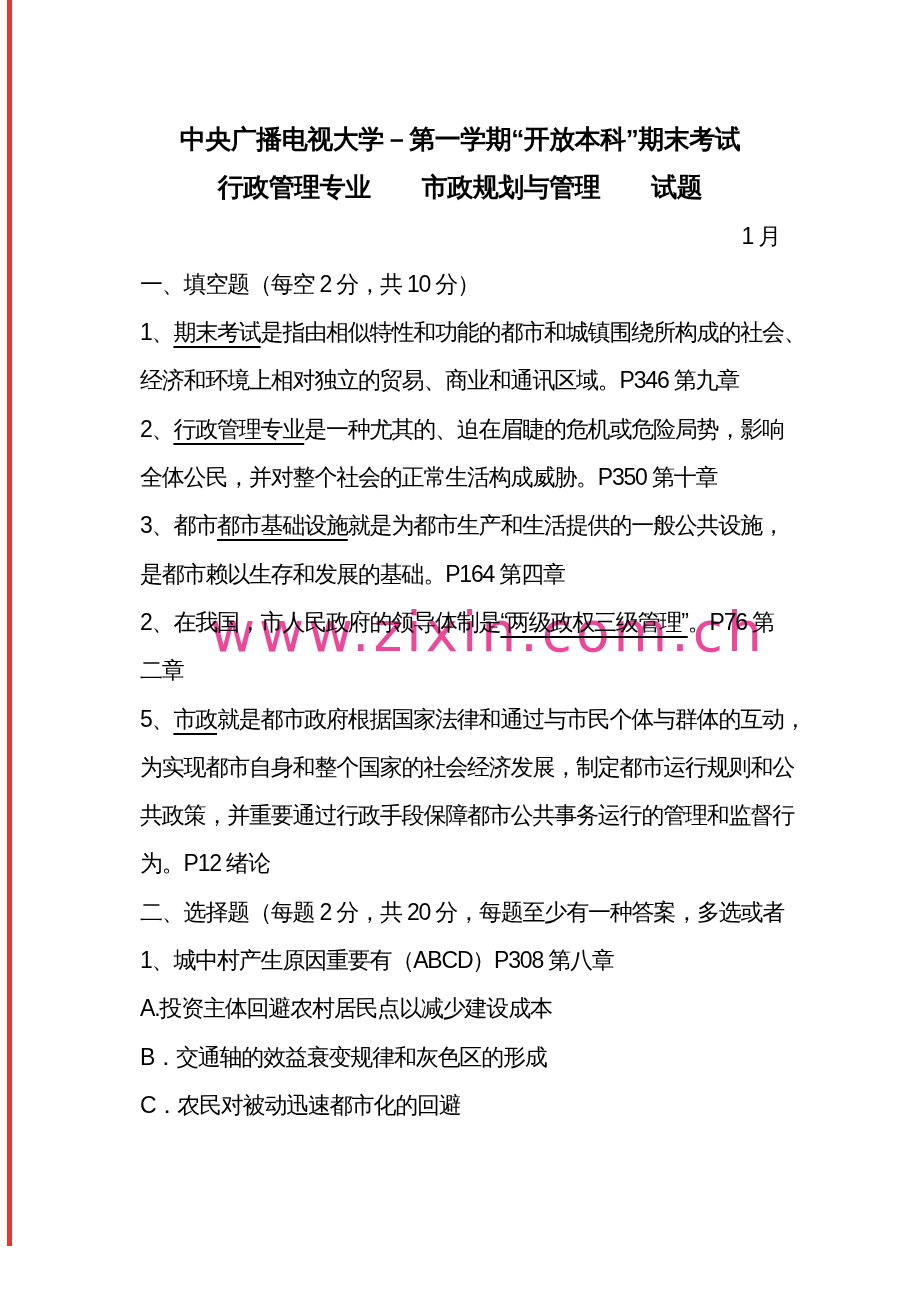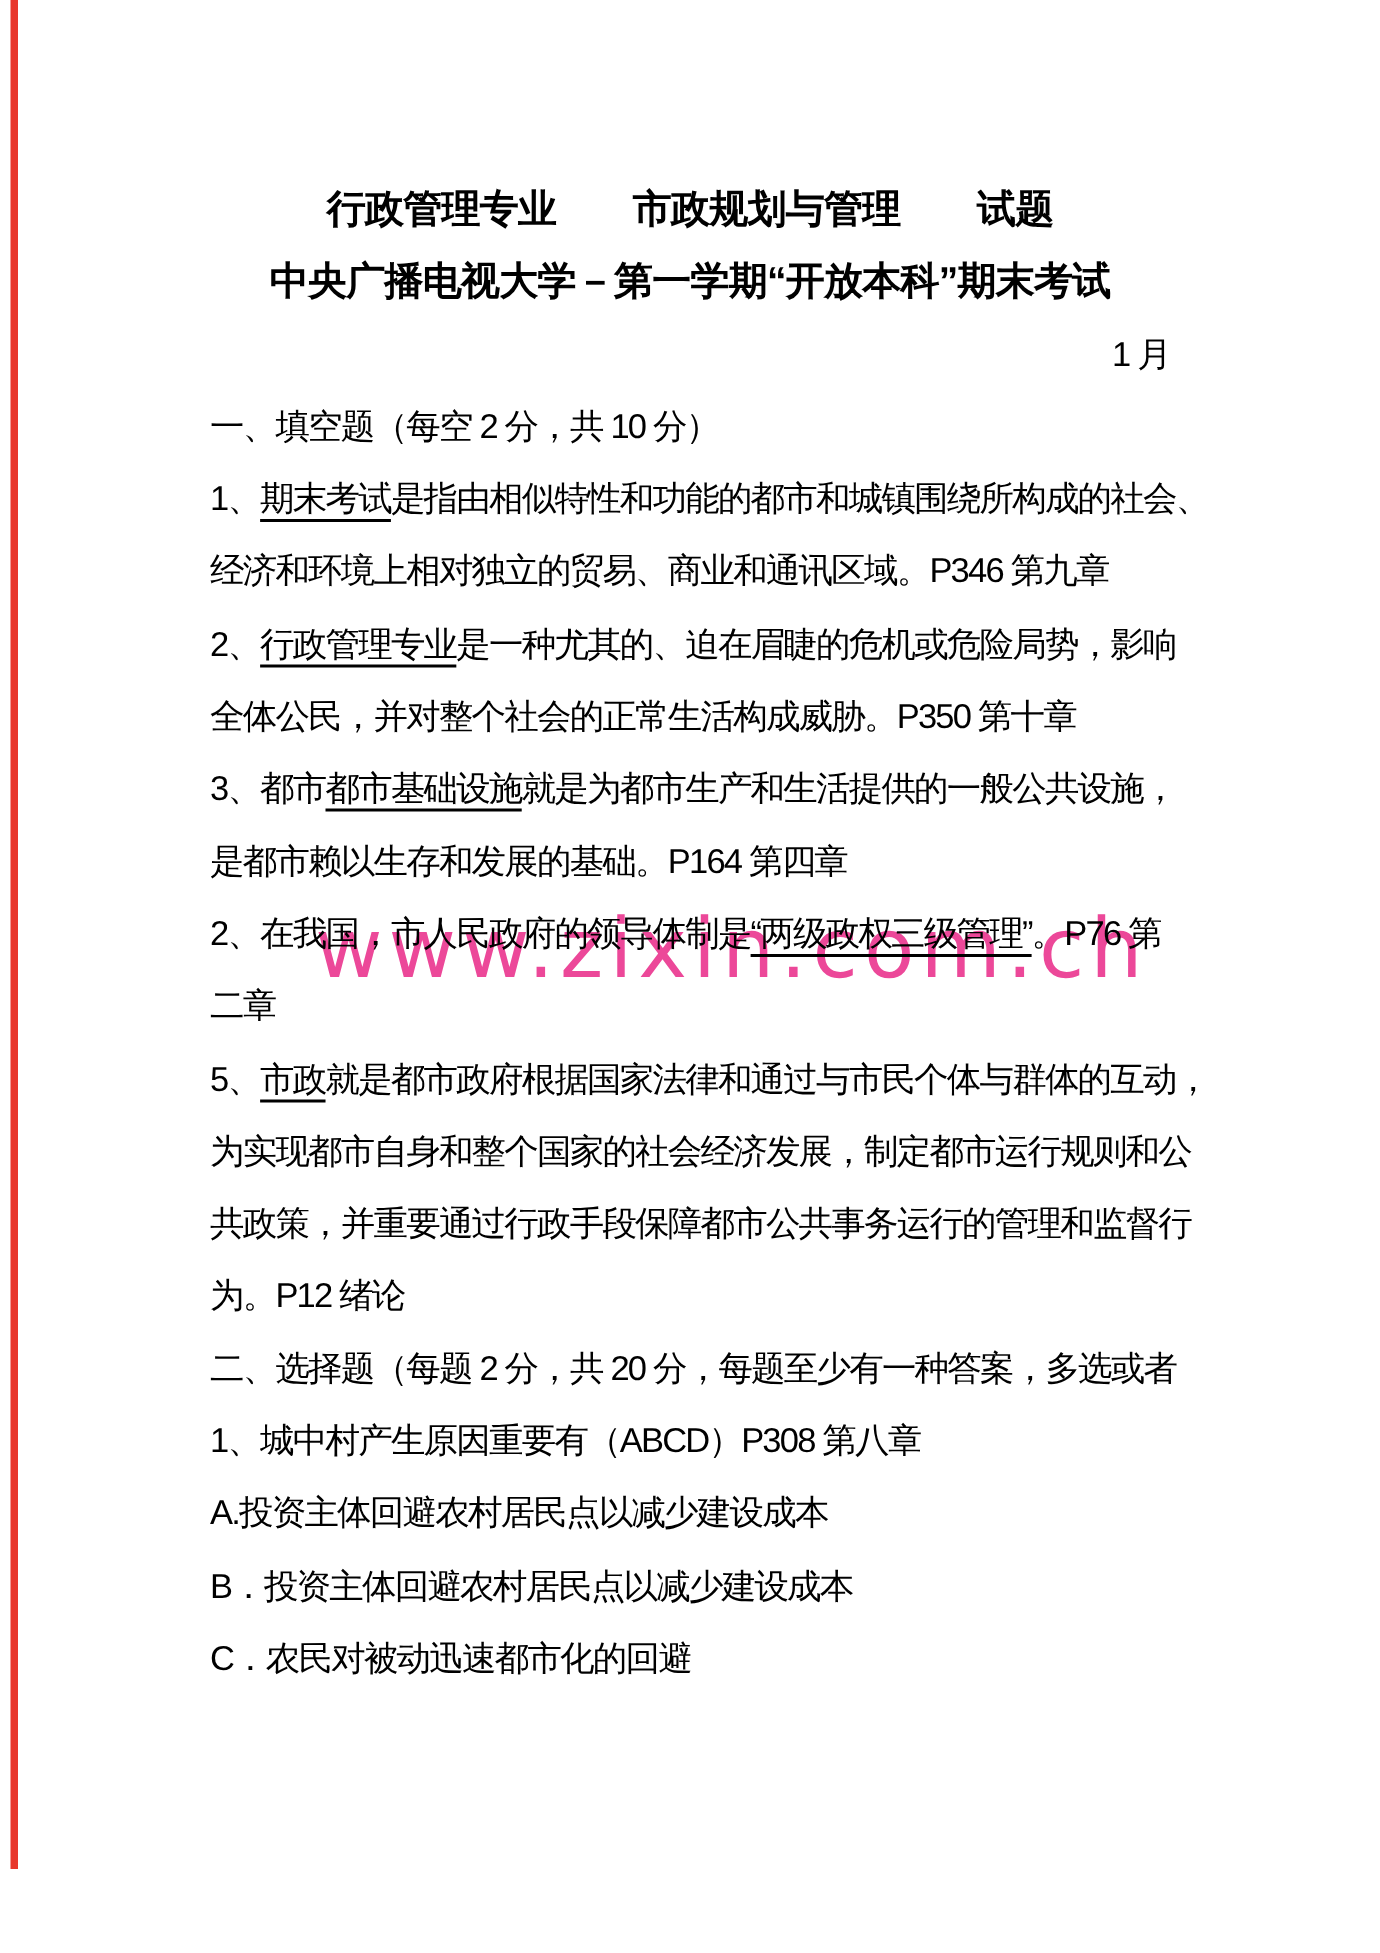--- a/index.html
+++ b/index.html
@@ -50,23 +50,23 @@
 </style>
 </head>
 <body>
 
 <div class="margin-line"></div>
 
 <div class="watermark">www.zixin.com.ch</div>
 
 <div class="content">
 
+  <div class="ln center bold title">中央广播电视大学－第一学期“开放本科”期末考试</div>
+
   <div class="ln center bold title">行政管理专业　　市政规划与管理　　试题</div>
-
-  <div class="ln center bold title">中央广播电视大学－第一学期“开放本科”期末考试</div>
 
   <div class="ln right">1 月</div>
 
   <div class="ln">一、填空题（每空 2 分，共 10 分）</div>
 
   <div class="ln"><span>1、</span><span class="u">期末考试</span><span>是指由相似特性和功能的都市和城镇围绕所构成的社会、</span></div>
   <div class="ln">经济和环境上相对独立的贸易、商业和通讯区域。P346 第九章</div>
 
   <div class="ln"><span>2、</span><span class="u">行政管理专业</span><span>是一种尤其的、迫在眉睫的危机或危险局势，影响</span></div>
   <div class="ln">全体公民，并对整个社会的正常生活构成威胁。P350 第十章</div>
@@ -79,16 +79,16 @@
 
   <div class="ln"><span>5、</span><span class="u">市政</span><span>就是都市政府根据国家法律和通过与市民个体与群体的互动，</span></div>
   <div class="ln">为实现都市自身和整个国家的社会经济发展，制定都市运行规则和公</div>
   <div class="ln">共政策，并重要通过行政手段保障都市公共事务运行的管理和监督行</div>
   <div class="ln">为。P12 绪论</div>
 
   <div class="ln">二、选择题（每题 2 分，共 20 分，每题至少有一种答案，多选或者</div>
 
   <div class="ln">1、城中村产生原因重要有（ABCD）P308 第八章</div>
   <div class="ln">A.投资主体回避农村居民点以减少建设成本</div>
-  <div class="ln">B．投资主体回避农村居民点以减少建设成本</div>
+  <div class="ln">B．交通轴的效益衰变规律和灰色区的形成</div>
   <div class="ln">C．农民对被动迅速都市化的回避</div>
 
 </div>
 
 </body></html>

